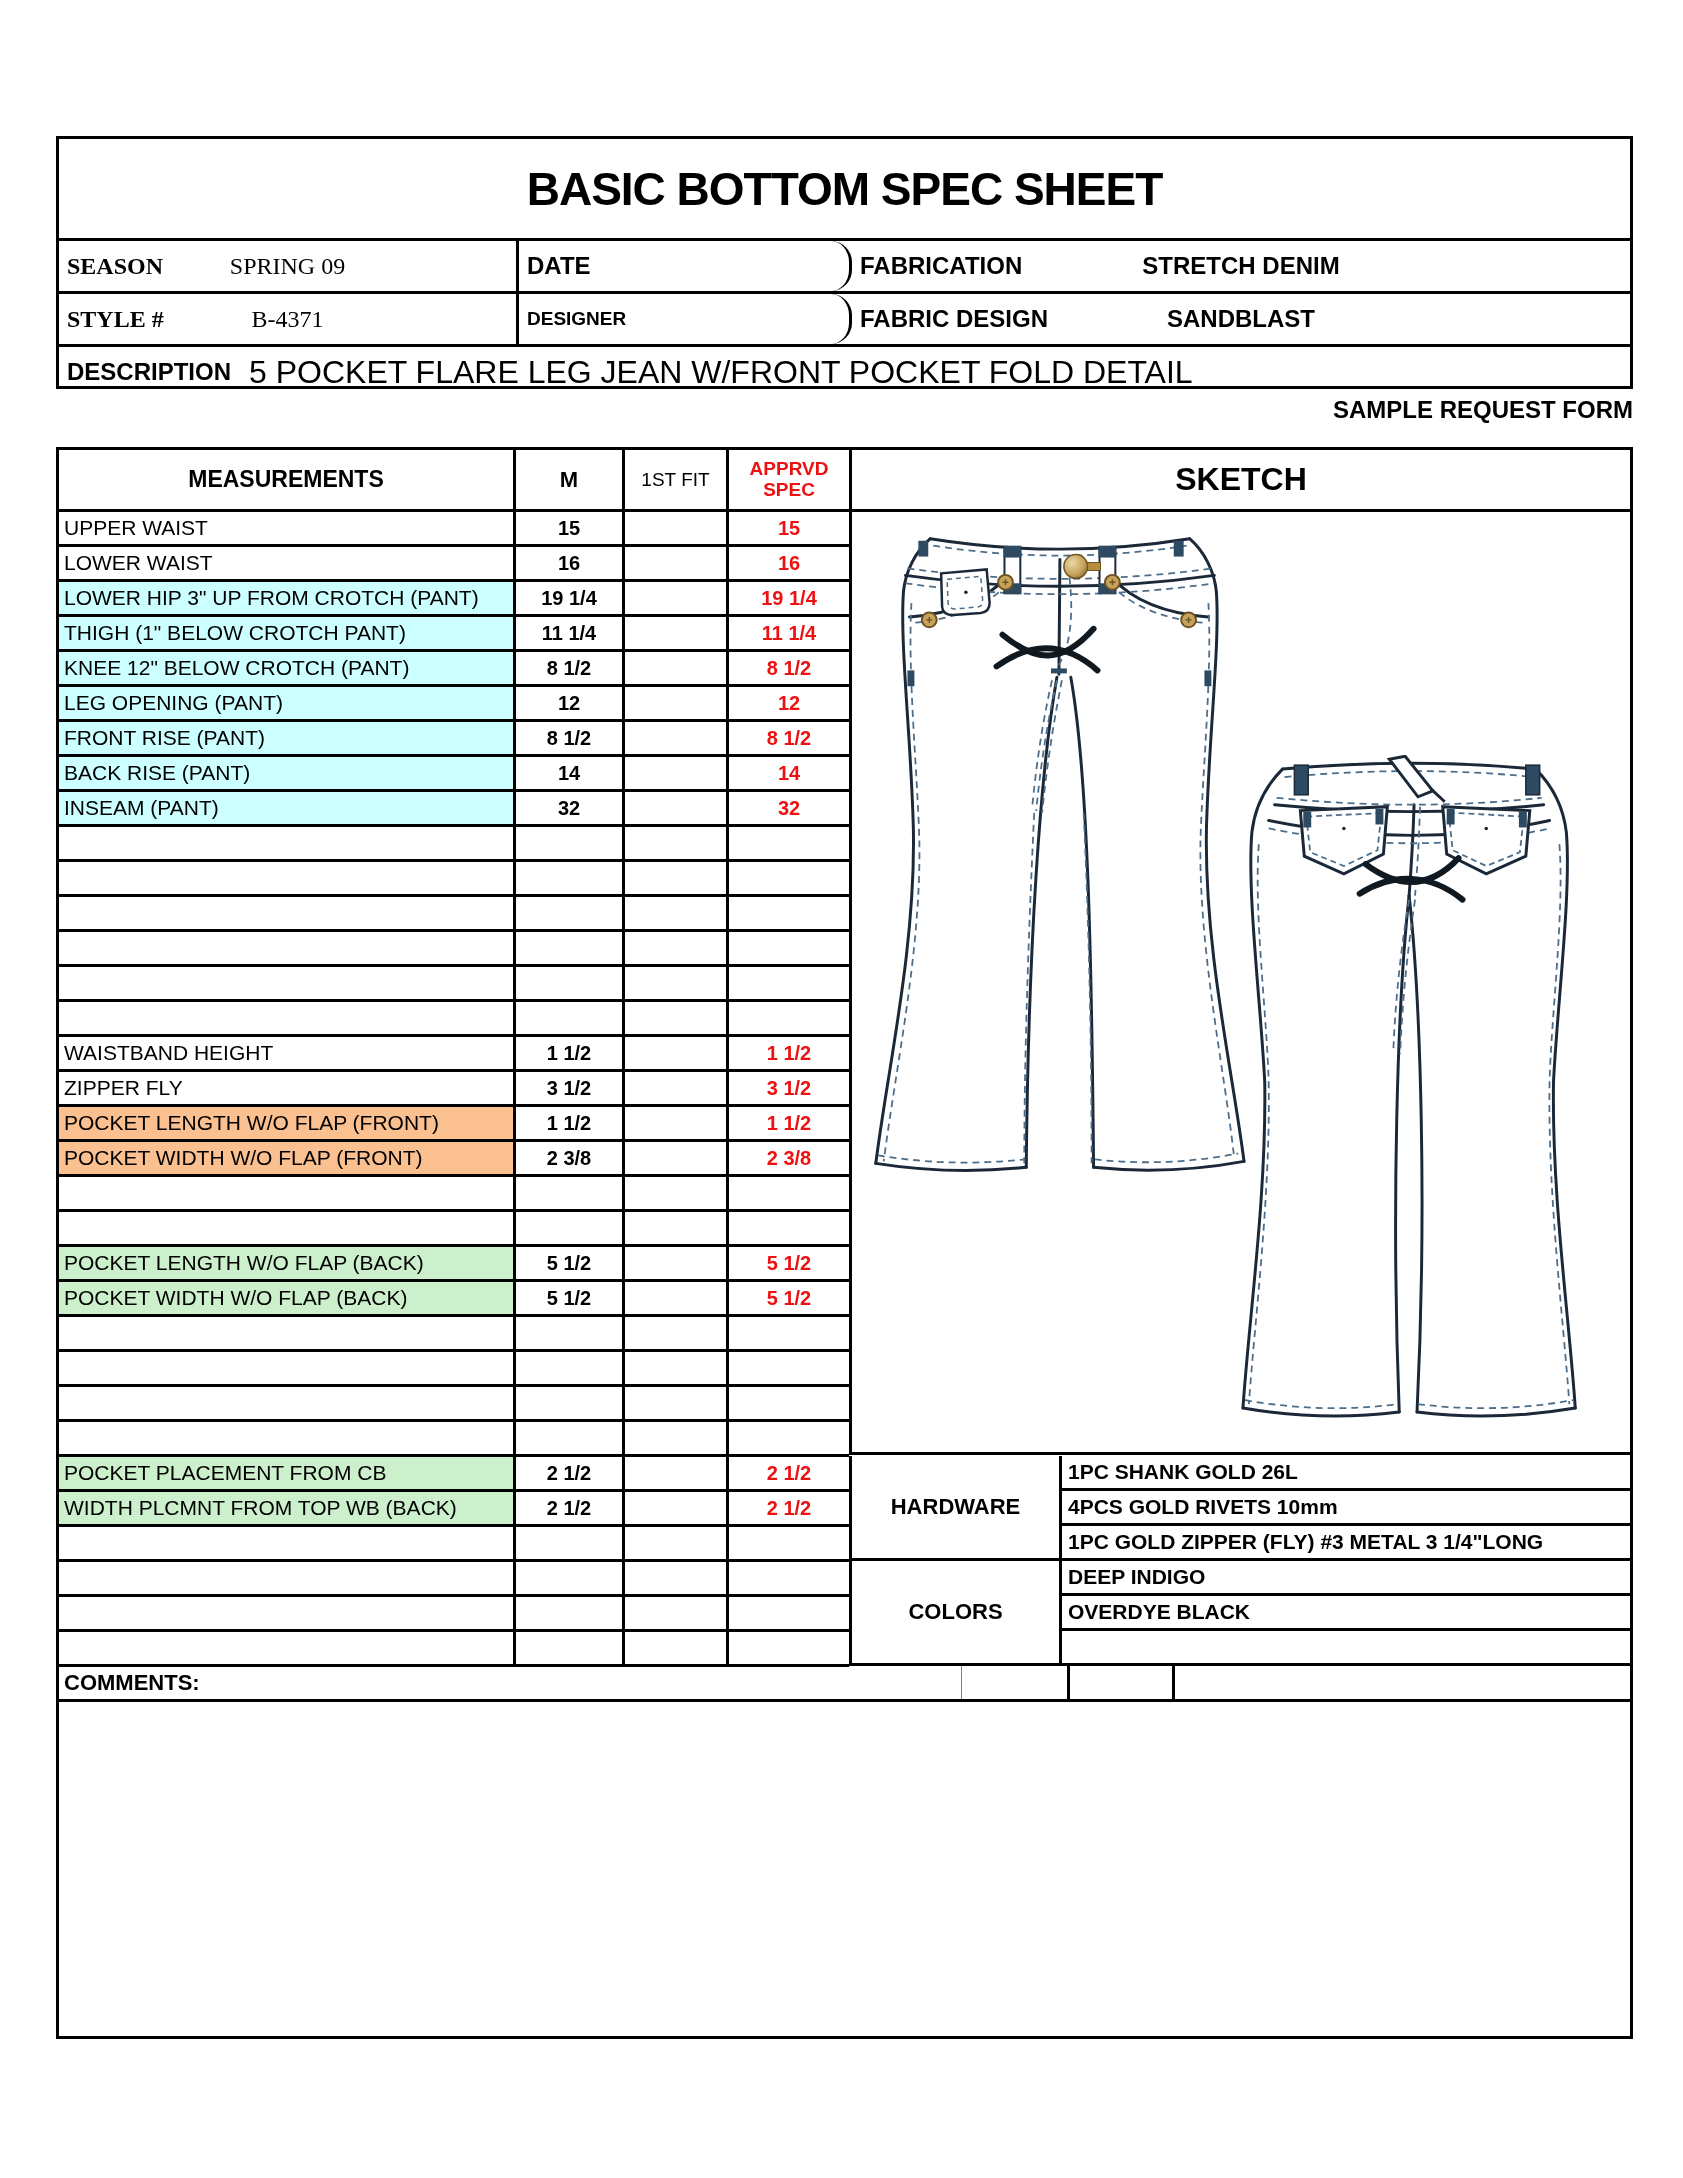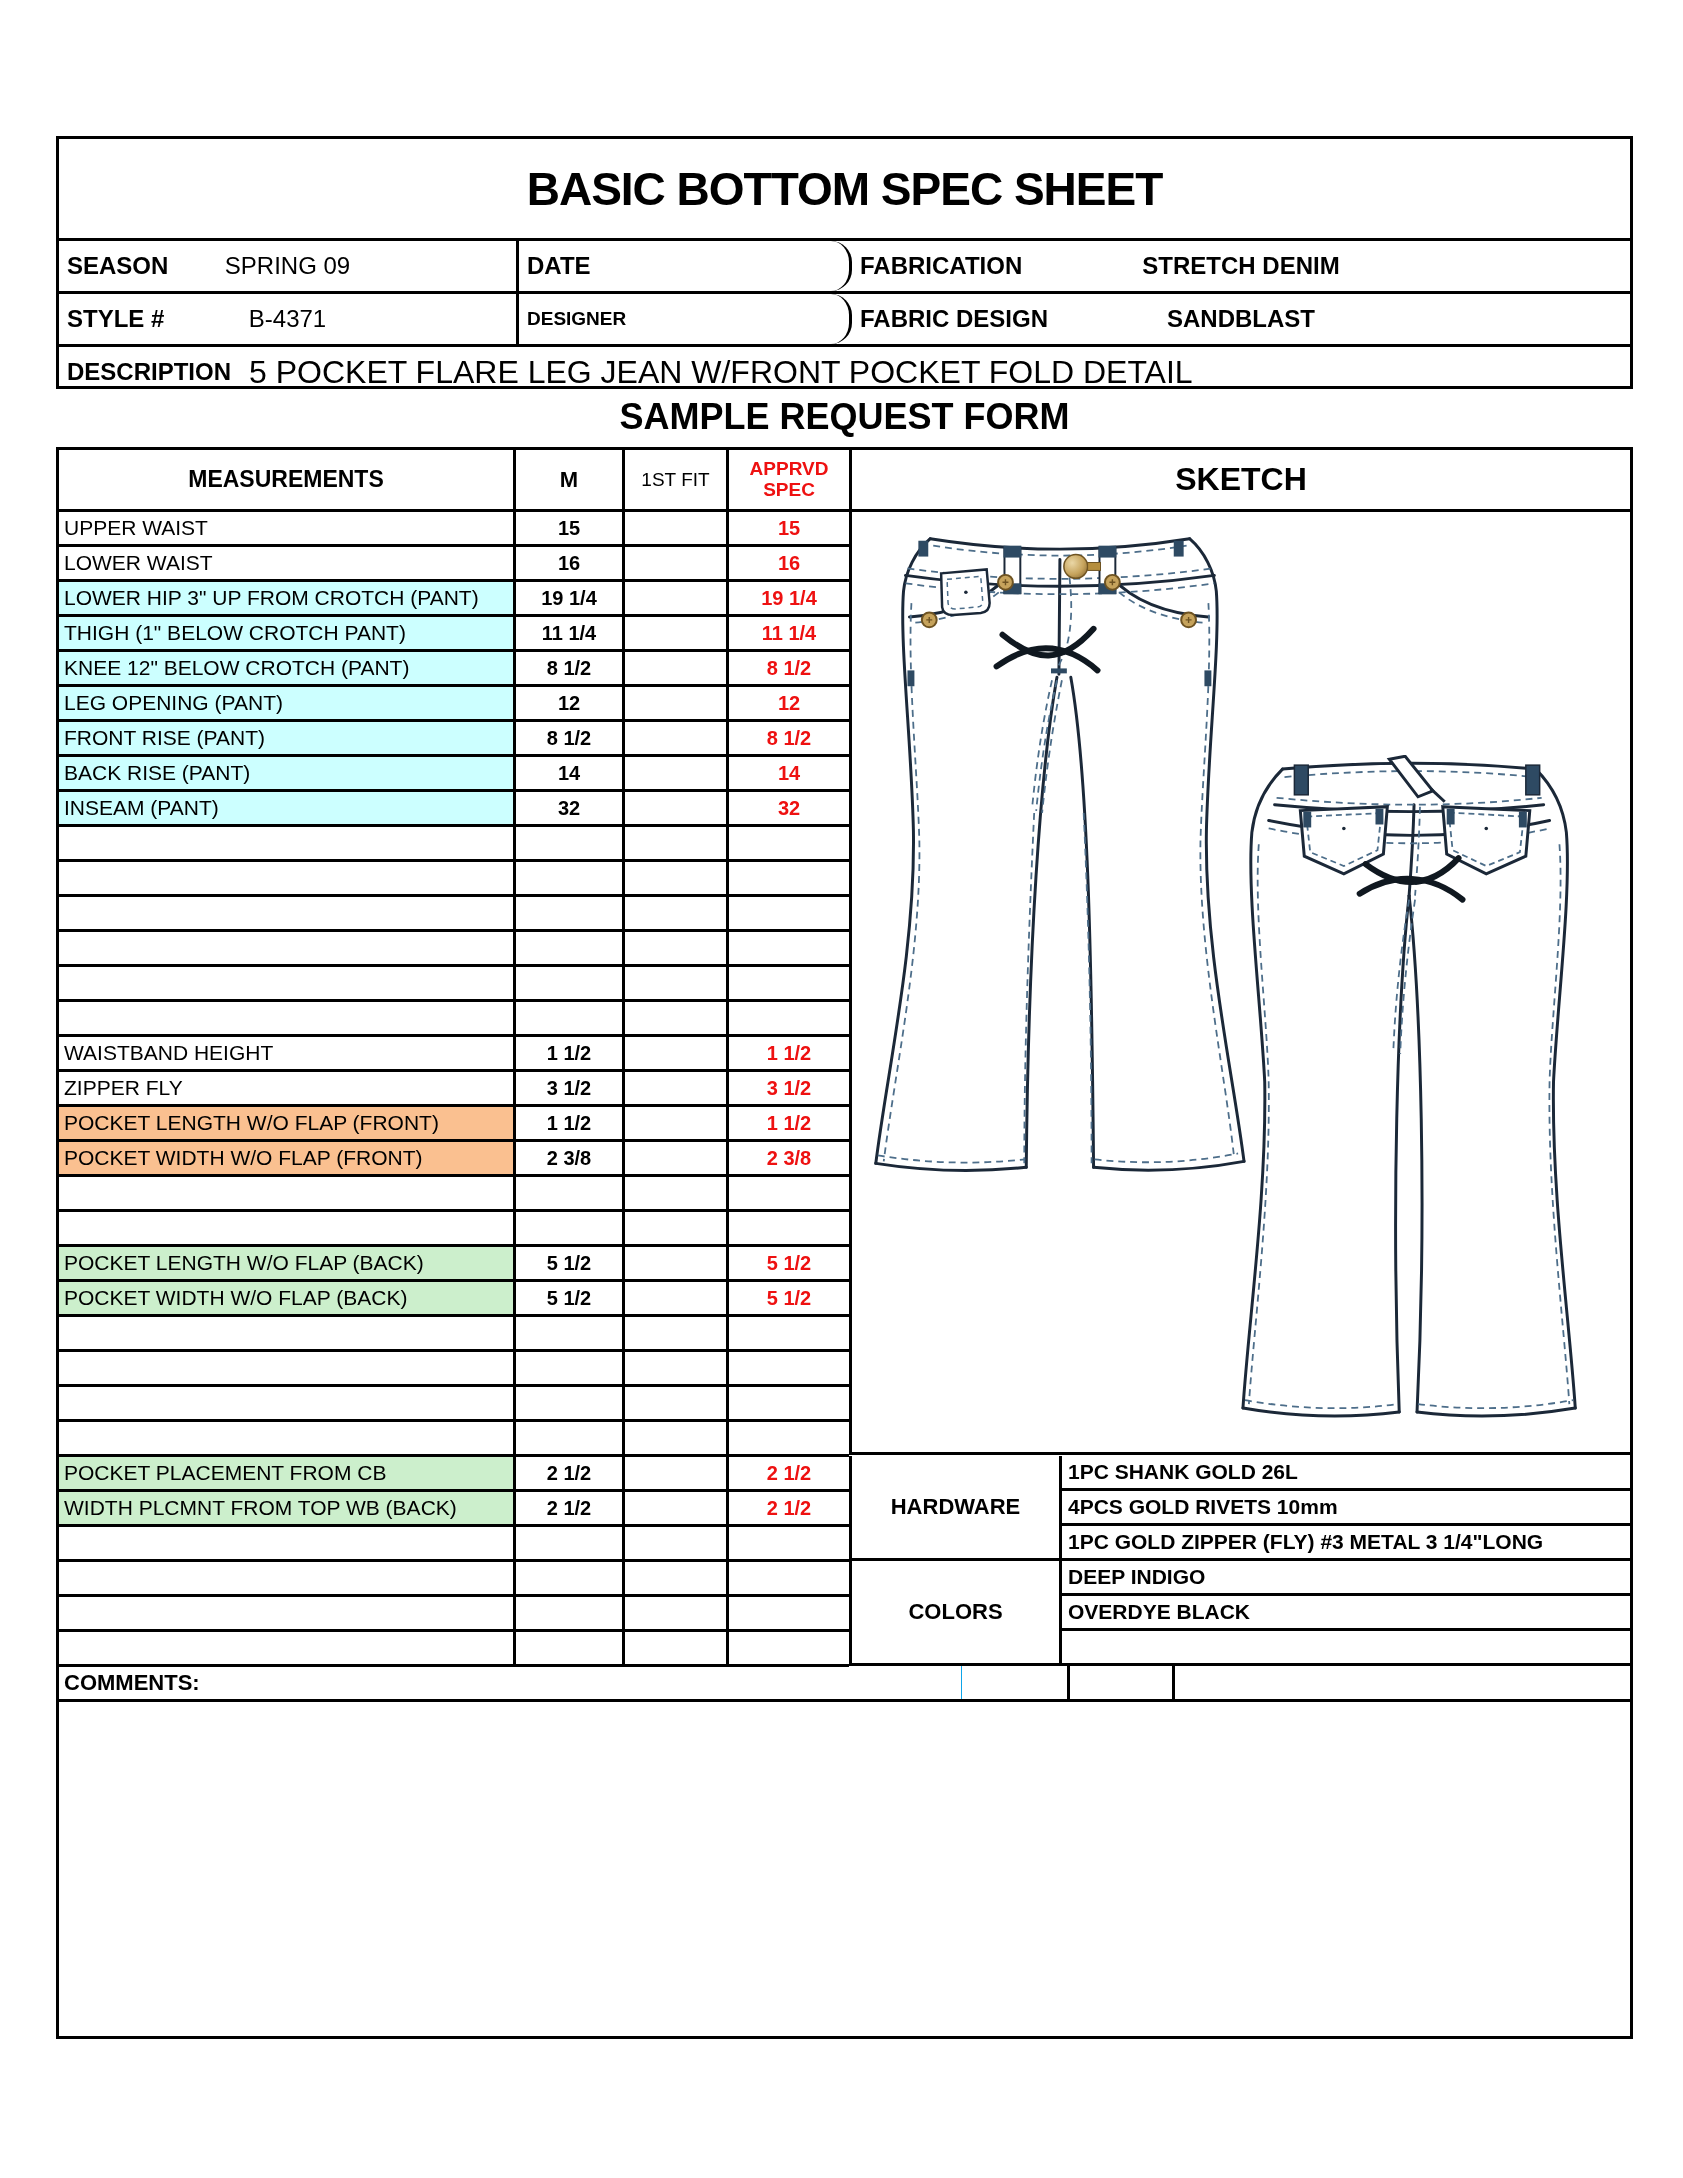--- a/index.html
+++ b/index.html
@@ -7,33 +7,33 @@
         font-family:"Liberation Sans",sans-serif;color:#000;overflow:hidden;}
   .abs{position:absolute;box-sizing:border-box;}
 
   
   .box-a{left:56px;top:136px;width:1577px;height:253px;border:3px solid #000;}
   .title-row{height:99px;border-bottom:3px solid #000;display:flex;align-items:center;justify-content:center;}
   .title-row h1{margin:0;font-size:46px;font-weight:bold;letter-spacing:-1px;}
   .info-row{height:50px;display:flex;}
   .info-row.bb{border-bottom:3px solid #000;}
   .ic{box-sizing:border-box;position:relative;display:flex;align-items:center;}
-  .ic.c1{width:460px;border-right:3px solid #000;}
+  .ic.c1{width:460px;border-right:3px solid #000;font-family:Liberation Serif, serif;}
   .ic.c2{width:333px;border-right:3px solid #000;border-radius:21px;}
   .ic.c3{flex:1;}
   .ilab{position:absolute;left:8px;font-weight:bold;font-size:24px;white-space:nowrap;}
   .ilab.small{font-size:19px;}
   .ival{width:100%;text-align:center;font-size:24px;}
   .ival.bold{font-weight:bold;}
   .desc-row{height:50px;display:flex;align-items:center;}
   .desc-row .ilab{position:static;margin-left:8px;}
   .desc-row .dval{font-size:32px;margin-left:18px;white-space:nowrap;}
 
-  .form-heading{left:56px;top:396px;width:1577px;text-align:center;
-                font-size:36px;font-weight:bold;}
+  .form-heading{left:56px;top:396px;width:1577px;text-align:right;
+                font-size:24px;font-weight:bold;}
 
   
   .box-b{left:56px;top:447px;width:1577px;height:1592px;border:3px solid #000;}
 
   .t-head{left:0;top:0;width:790px;height:62px;border-bottom:3px solid #000;display:flex;}
   .hc{box-sizing:border-box;display:flex;align-items:center;justify-content:center;text-align:center;}
   .hc.n{width:457px;border-right:3px solid #000;font-weight:bold;font-size:23px;}
   .hc.m{width:109px;border-right:3px solid #000;font-weight:bold;font-size:22px;}
   .hc.f{width:104px;border-right:3px solid #000;font-size:19px;}
   .hc.a{width:120px;font-weight:bold;font-size:19px;color:var(--red,#EE1111);line-height:1.08;padding:0 14px;}

